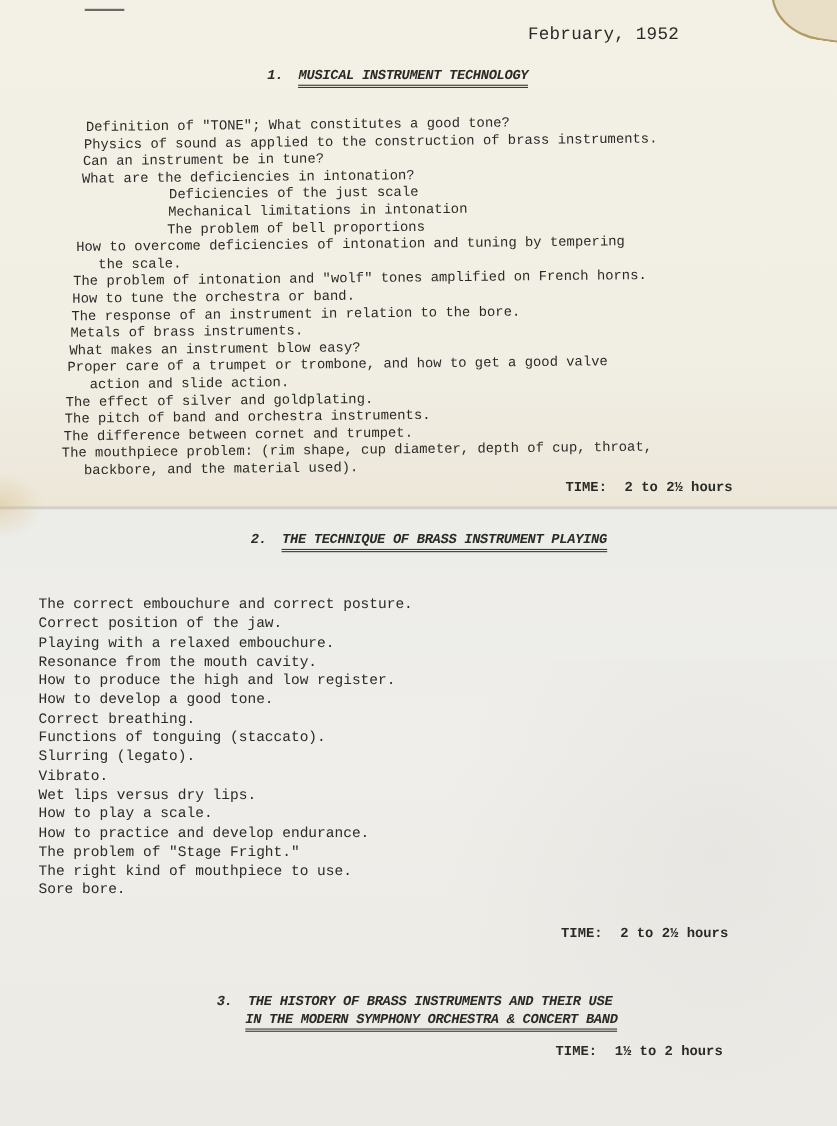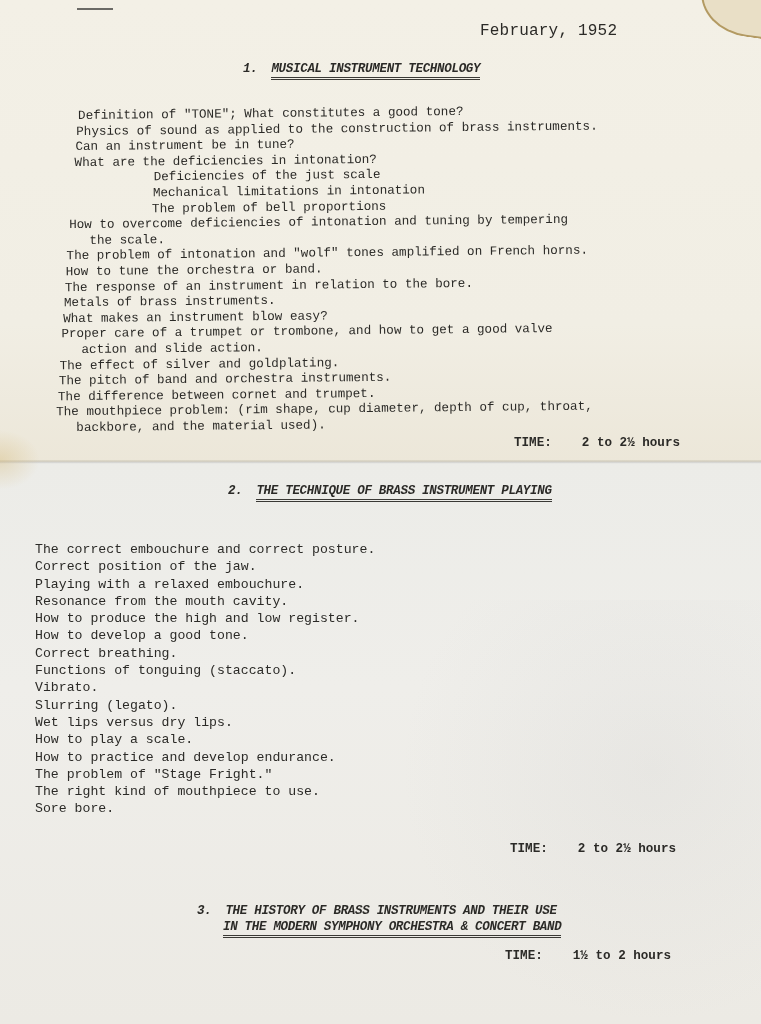--- a/index.html
+++ b/index.html
@@ -96,21 +96,21 @@
     .topic-list .cont {
       padding-left: 20px;
     }
     .time-line {
       position: absolute;
       font-size: 12.6px;
       white-space: nowrap;
       font-weight: bold;
     }
     .time-line .label {
-      margin-right: 30px;
+      margin-right: 16px;
     }
     .shadow-overlay {
       position: absolute;
       left: 400px; top: 600px;
       width: 361px; height: 424px;
       background: radial-gradient(ellipse at 70% 40%, rgba(200,200,200,0.18), rgba(200,200,200,0) 70%);
       pointer-events: none;
     }
   </style>
 </head>
@@ -164,22 +164,22 @@
 
 <ul class="topic-list" style="left:35px; top:541px; font-size:13.2px; line-height:17.3px;">
   <li>The correct embouchure and correct posture.</li>
   <li>Correct position of the jaw.</li>
   <li>Playing with a relaxed embouchure.</li>
   <li>Resonance from the mouth cavity.</li>
   <li>How to produce the high and low register.</li>
   <li>How to develop a  good tone.</li>
   <li>Correct breathing.</li>
   <li>Functions of tonguing (staccato).</li>
+  <li>Slurring (legato).</li>
   <li>Vibrato.</li>
-  <li>Slurring (legato).</li>
   <li>Wet lips versus dry lips.</li>
   <li>How to play a scale.</li>
   <li>How to practice and develop endurance.</li>
   <li>The problem of "Stage Fright."</li>
   <li>The right kind of mouthpiece to use.</li>
   <li>Sore bore.</li>
 </ul>
 
 <div class="time-line" style="left:510px; top:842px;">
   <span class="label">TIME:</span><span>2 to 2½ hours</span>

